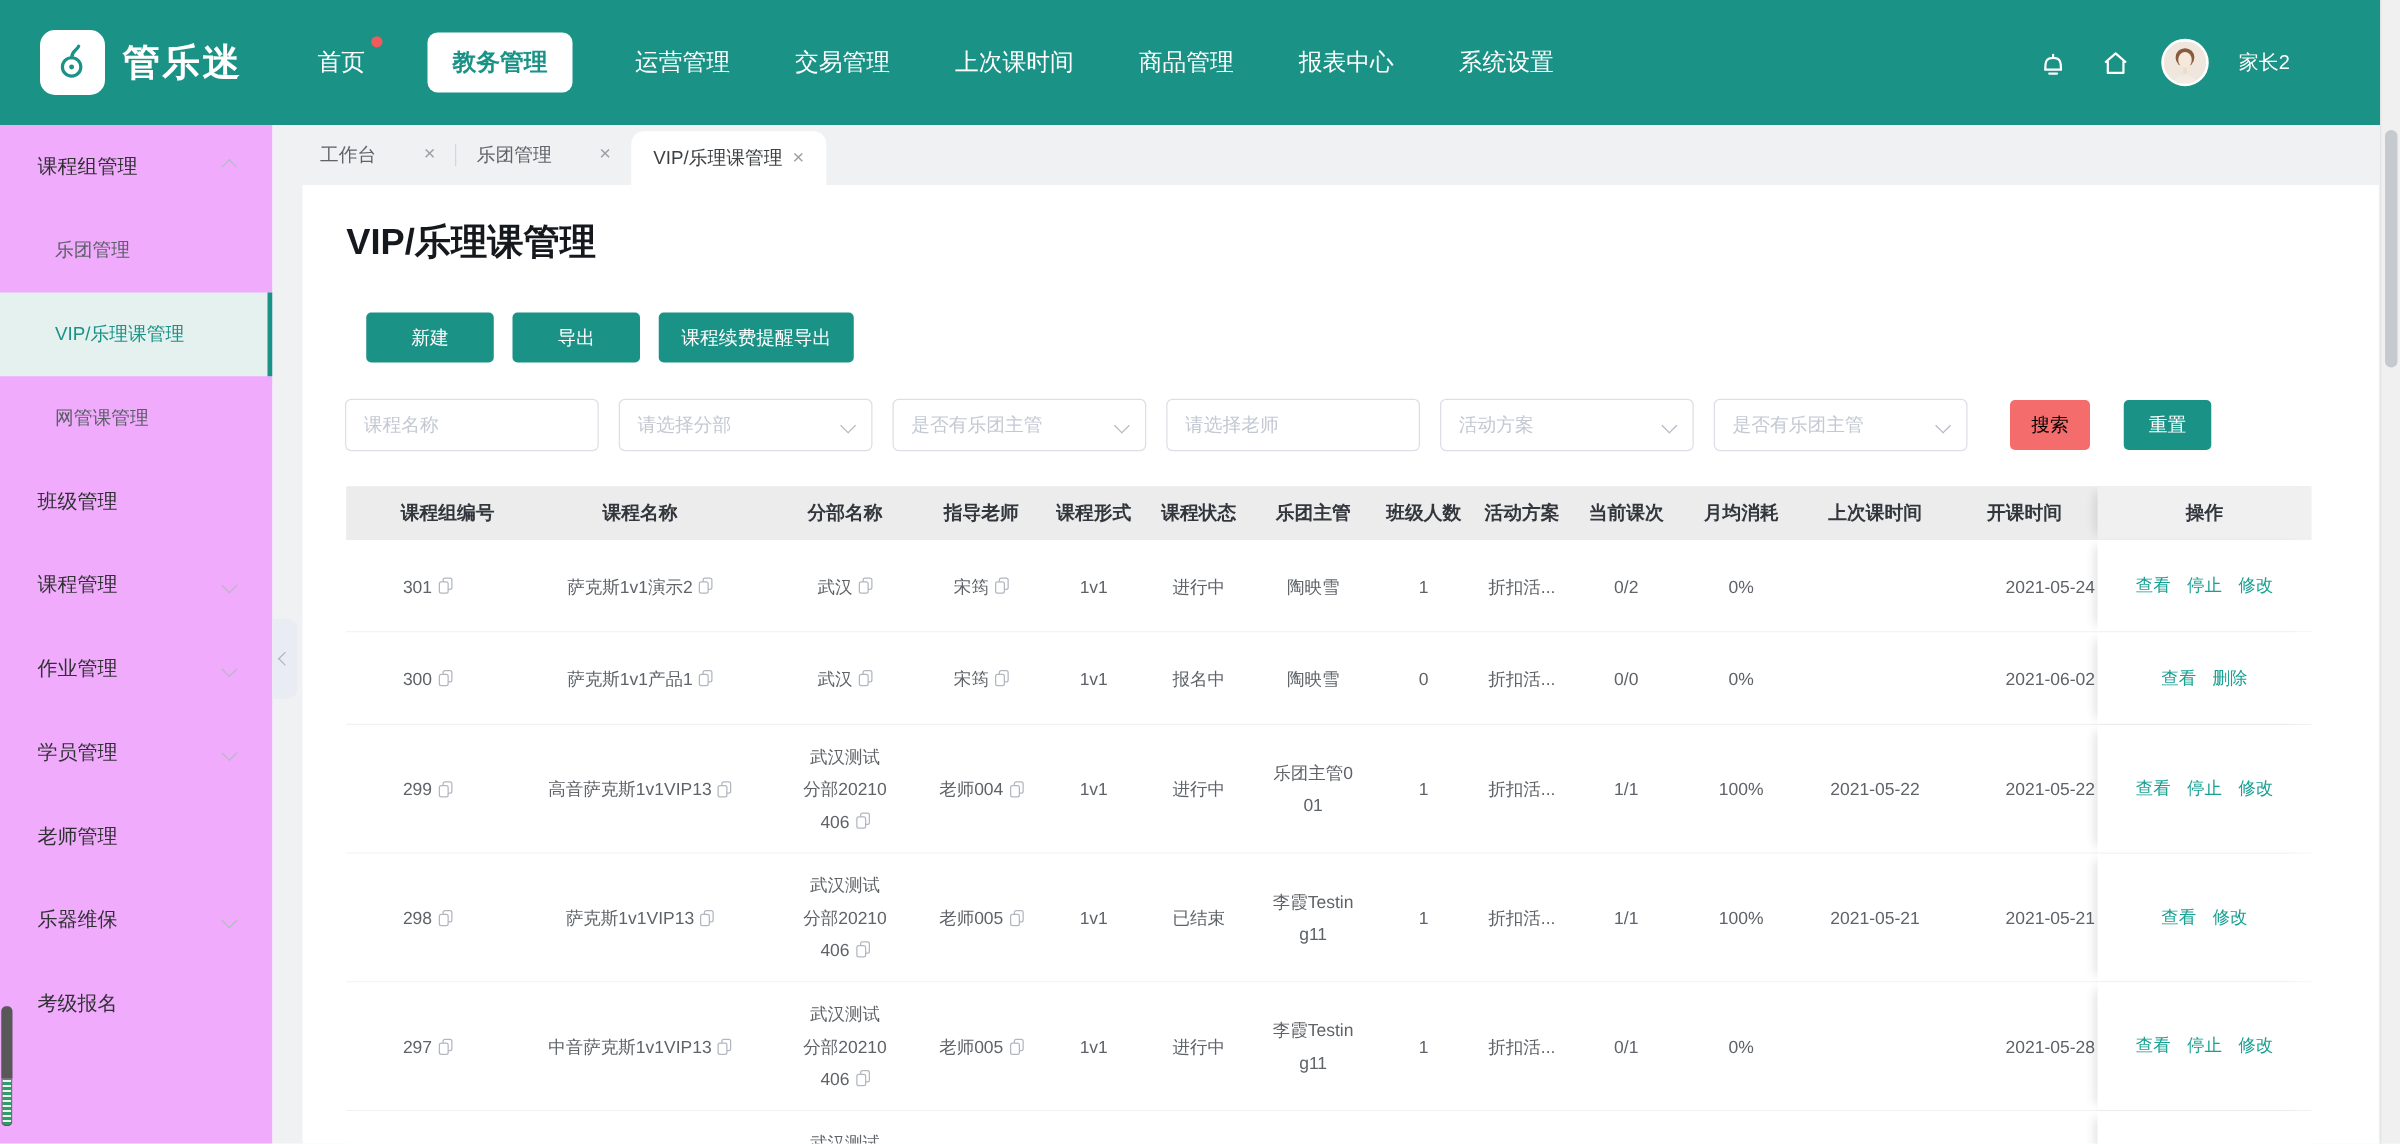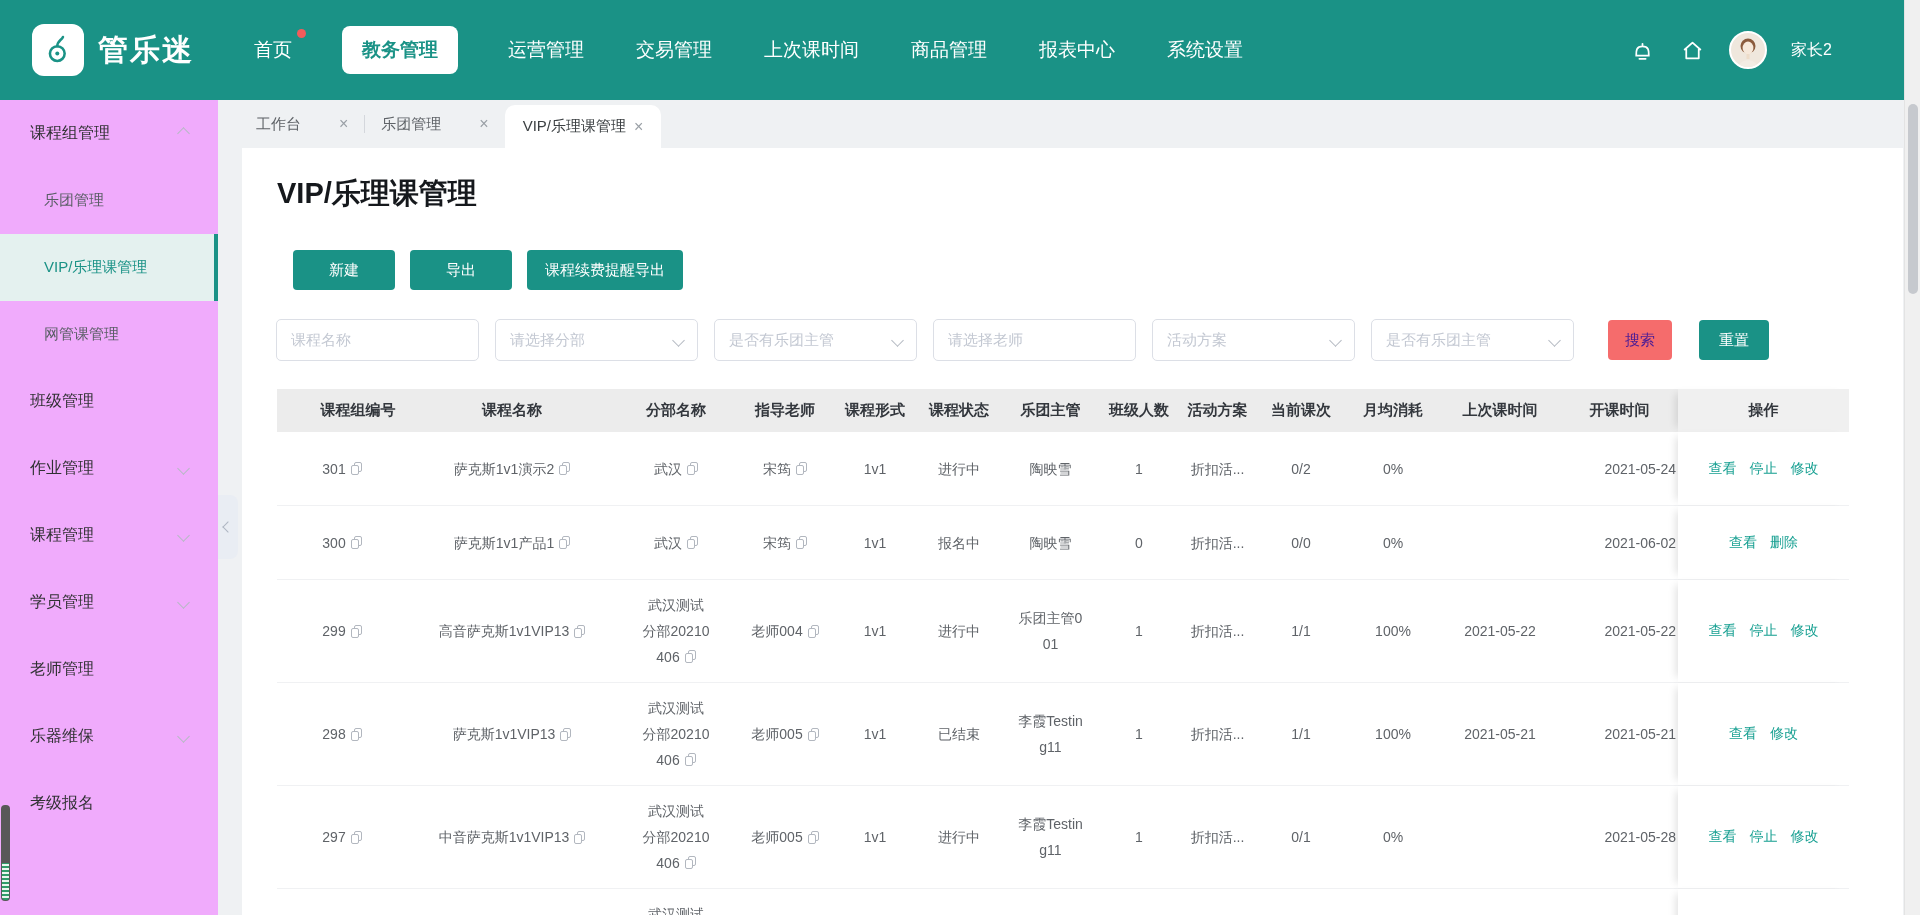--- a/index.html
+++ b/index.html
@@ -48,21 +48,21 @@
 
   
   .card { position:absolute; left:24px; top:48px; right:17px; bottom:0; background:#fff; overflow:hidden; }
   .page-title { margin:26px 0 0 35px; font-size:29px; font-weight:bold; color:#15181c; }
   .btn-row { display:flex; gap:15px; margin:36px 0 0 35px;padding-left:16px; }
   .btn { height:40px; min-width:102px; padding:0 18px; background:#1a9286; color:#fff; font-size:15px; border:none; border-radius:4px; cursor:pointer; font-family:inherit; }
   .filter-row { display:flex; align-items:center; margin:29px 0 0 34px; }
   .filter-box { width:203px; height:42px; border:1px solid #dcdfe6; border-radius:5px; background:#fff; display:flex; align-items:center; padding:0 14px; margin-right:16px; position:relative; cursor:text; }
   .filter-box .ph { color:#c3c8d2; font-size:15px; }
   .filter-box .chev { position:absolute; right:14px; }
-  .btn-search { height:40px; width:64px; background:#f56c6c; color:#4c1d95; border:none; border-radius:4px; font-size:15px; margin-left:18px; cursor:pointer; font-family:inherit; }
+  .btn-search { height:40px; width:64px; background:#f56c6c; color:#000000; border:none; border-radius:4px; font-size:15px; margin-left:18px; cursor:pointer; font-family:inherit; }
   .btn-reset { height:40px; width:70px; background:#1a9286; color:#fff; border:none; border-radius:4px; font-size:15px; margin-left:27px; cursor:pointer; font-family:inherit; }
 
   
   .table { margin:28px 0 0 35px; width:1572px; font-size:14px; color:#5f6368; }
   .t-head { display:flex; position:relative; height:43px; background:#ececec; padding-right:171px; }
   .th { display:flex; align-items:center; justify-content:center; font-weight:bold; font-size:15px; color:#33373d; }
   .th-ops { position:absolute; right:0; top:0; bottom:0; width:171px; background:#f0f0f0; display:flex; align-items:center; justify-content:center; font-weight:bold; font-size:15px; color:#33373d; box-shadow:-7px 0 8px -5px rgba(0,0,0,.12); }
   .t-row { display:flex; position:relative; height:74px; padding-right:171px; border-bottom:1px solid #f0f1f3; background:#fff; }
   .t-row.tall { height:103px; }
   .td { display:flex; align-items:center; justify-content:center; text-align:center; line-height:26px; }
@@ -143,25 +143,25 @@
     <div class="side-item sub active">
       <span>VIP/乐理课管理</span>
     </div>
     <div class="side-item sub">
       <span>网管课管理</span>
     </div>
     <div class="side-item">
       <span>班级管理</span>
     </div>
     <div class="side-item">
+      <span>课程管理</span>
+      <span class="chev down"></span>
+    </div>
+    <div class="side-item">
       <span>作业管理</span>
-      <span class="chev down"></span>
-    </div>
-    <div class="side-item">
-      <span>课程管理</span>
       <span class="chev down"></span>
     </div>
     <div class="side-item">
       <span>学员管理</span>
       <span class="chev down"></span>
     </div>
     <div class="side-item">
       <span>老师管理</span>
     </div>
     <div class="side-item">

